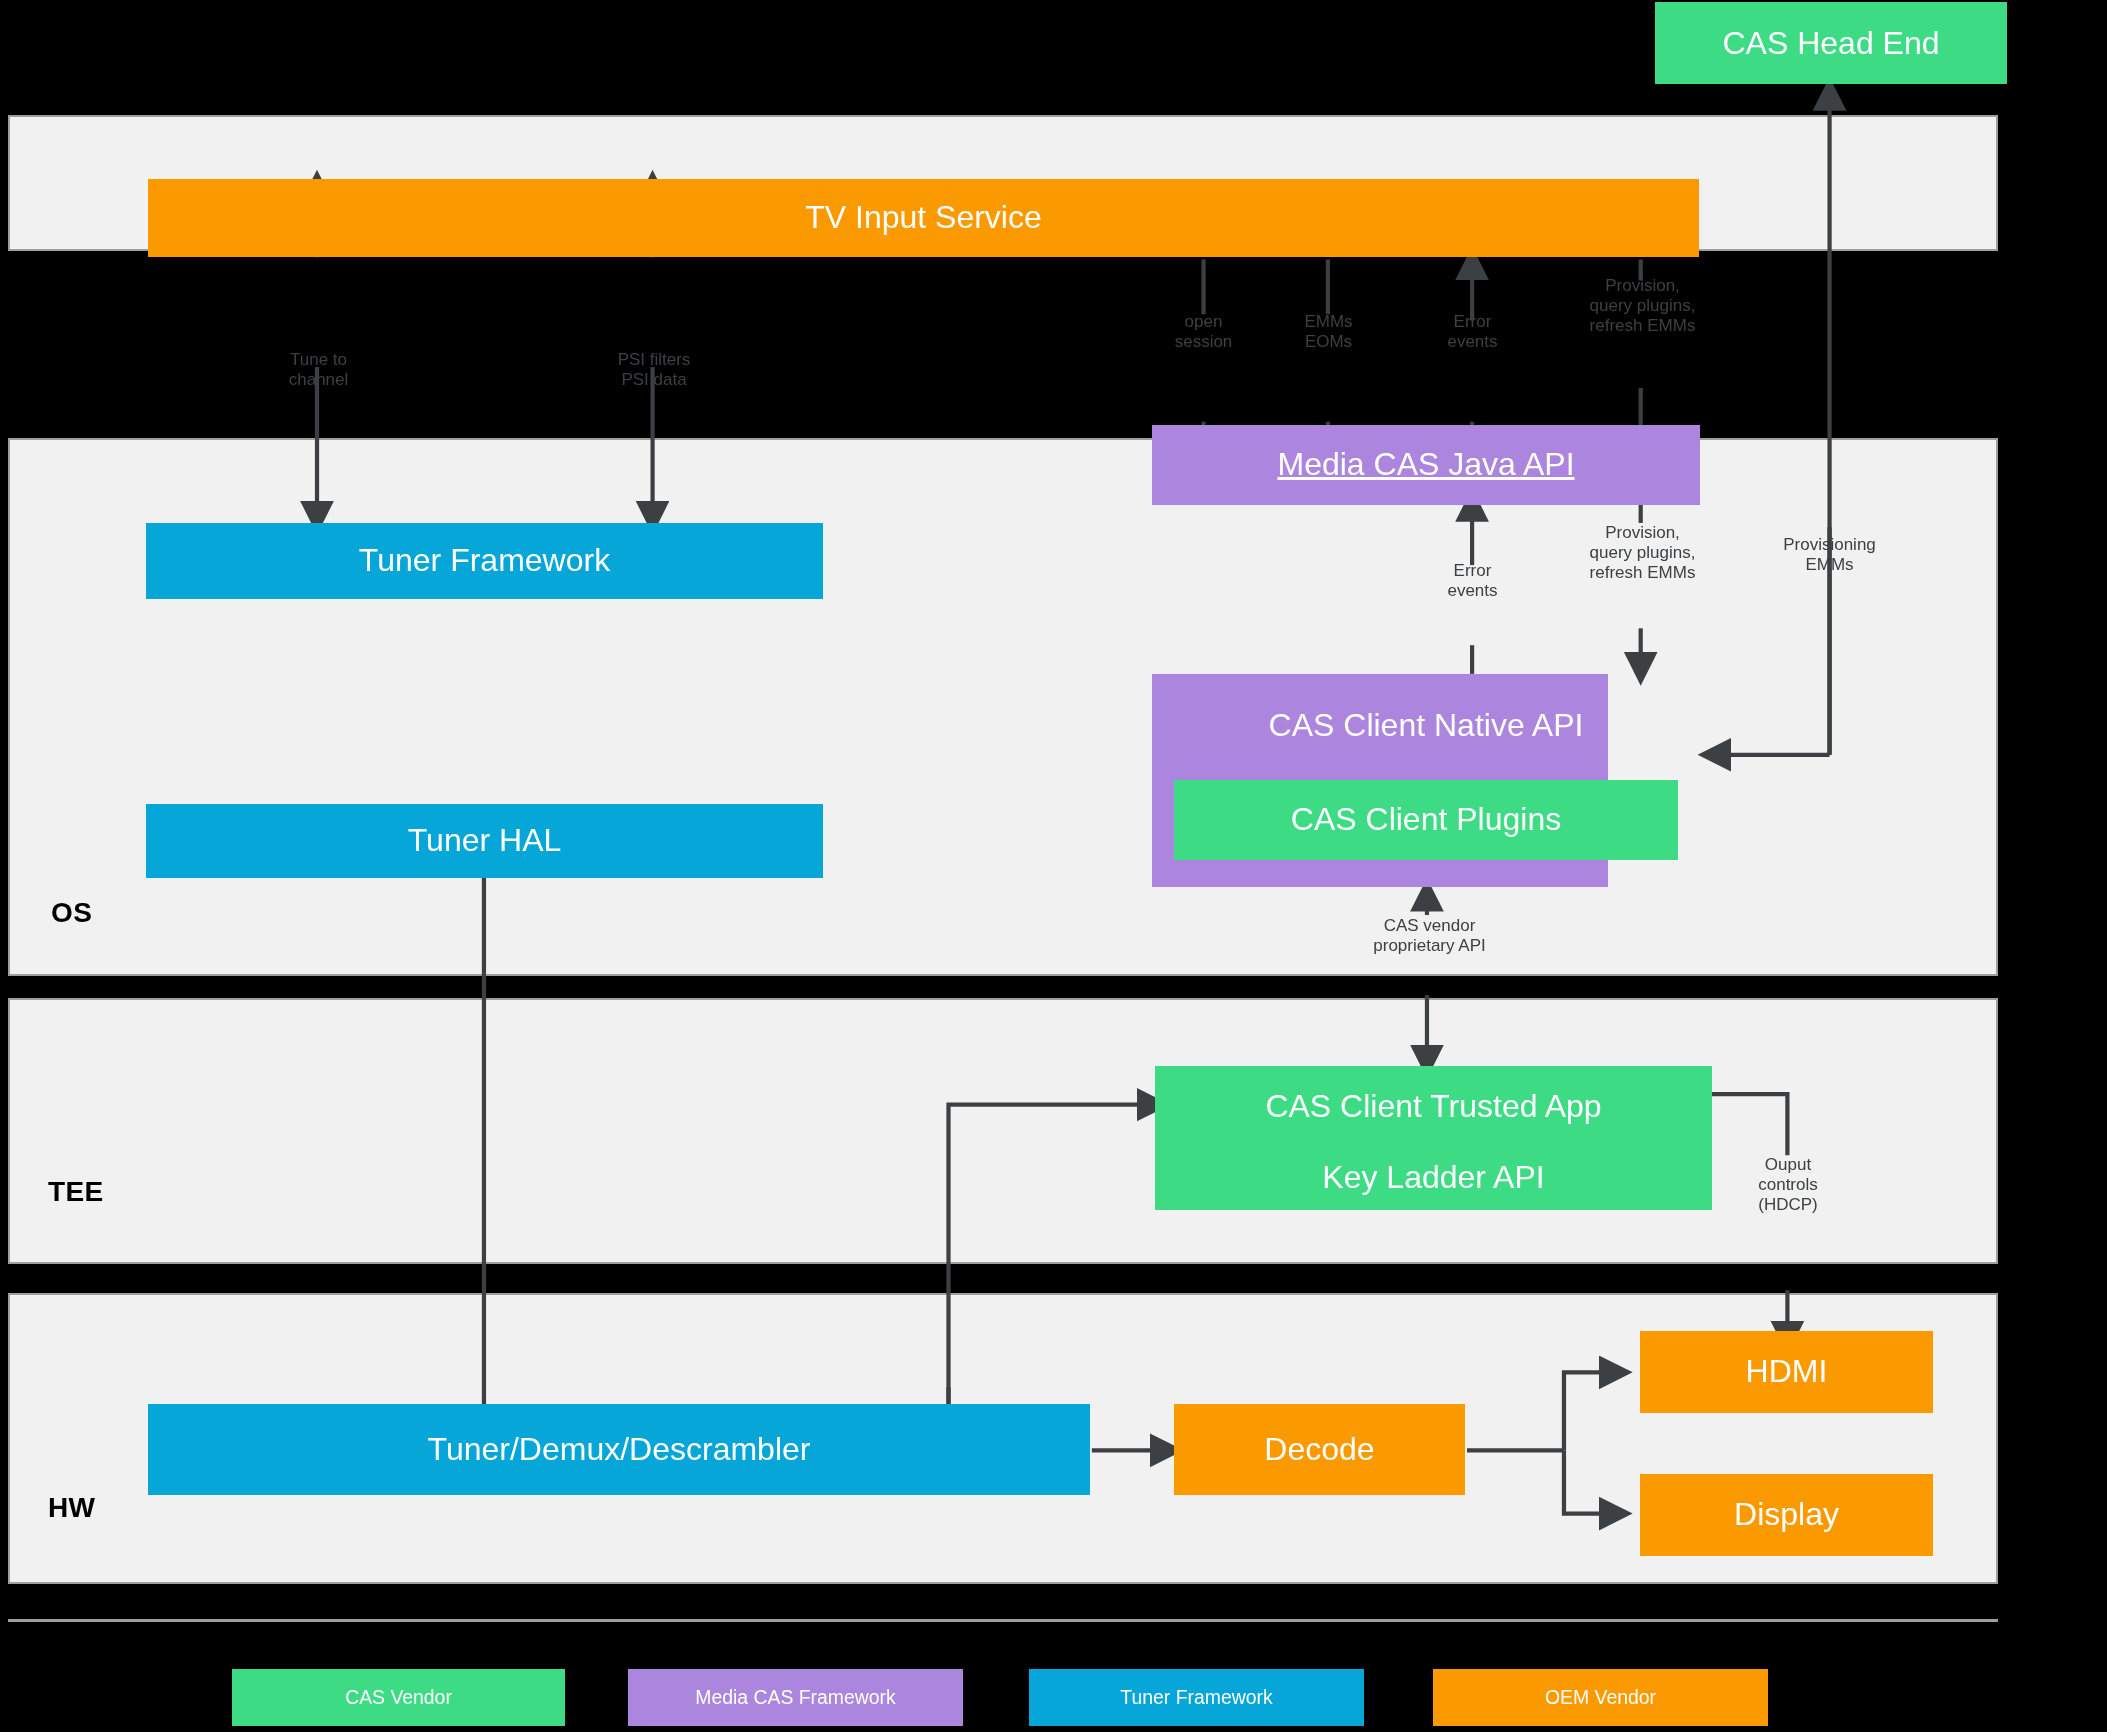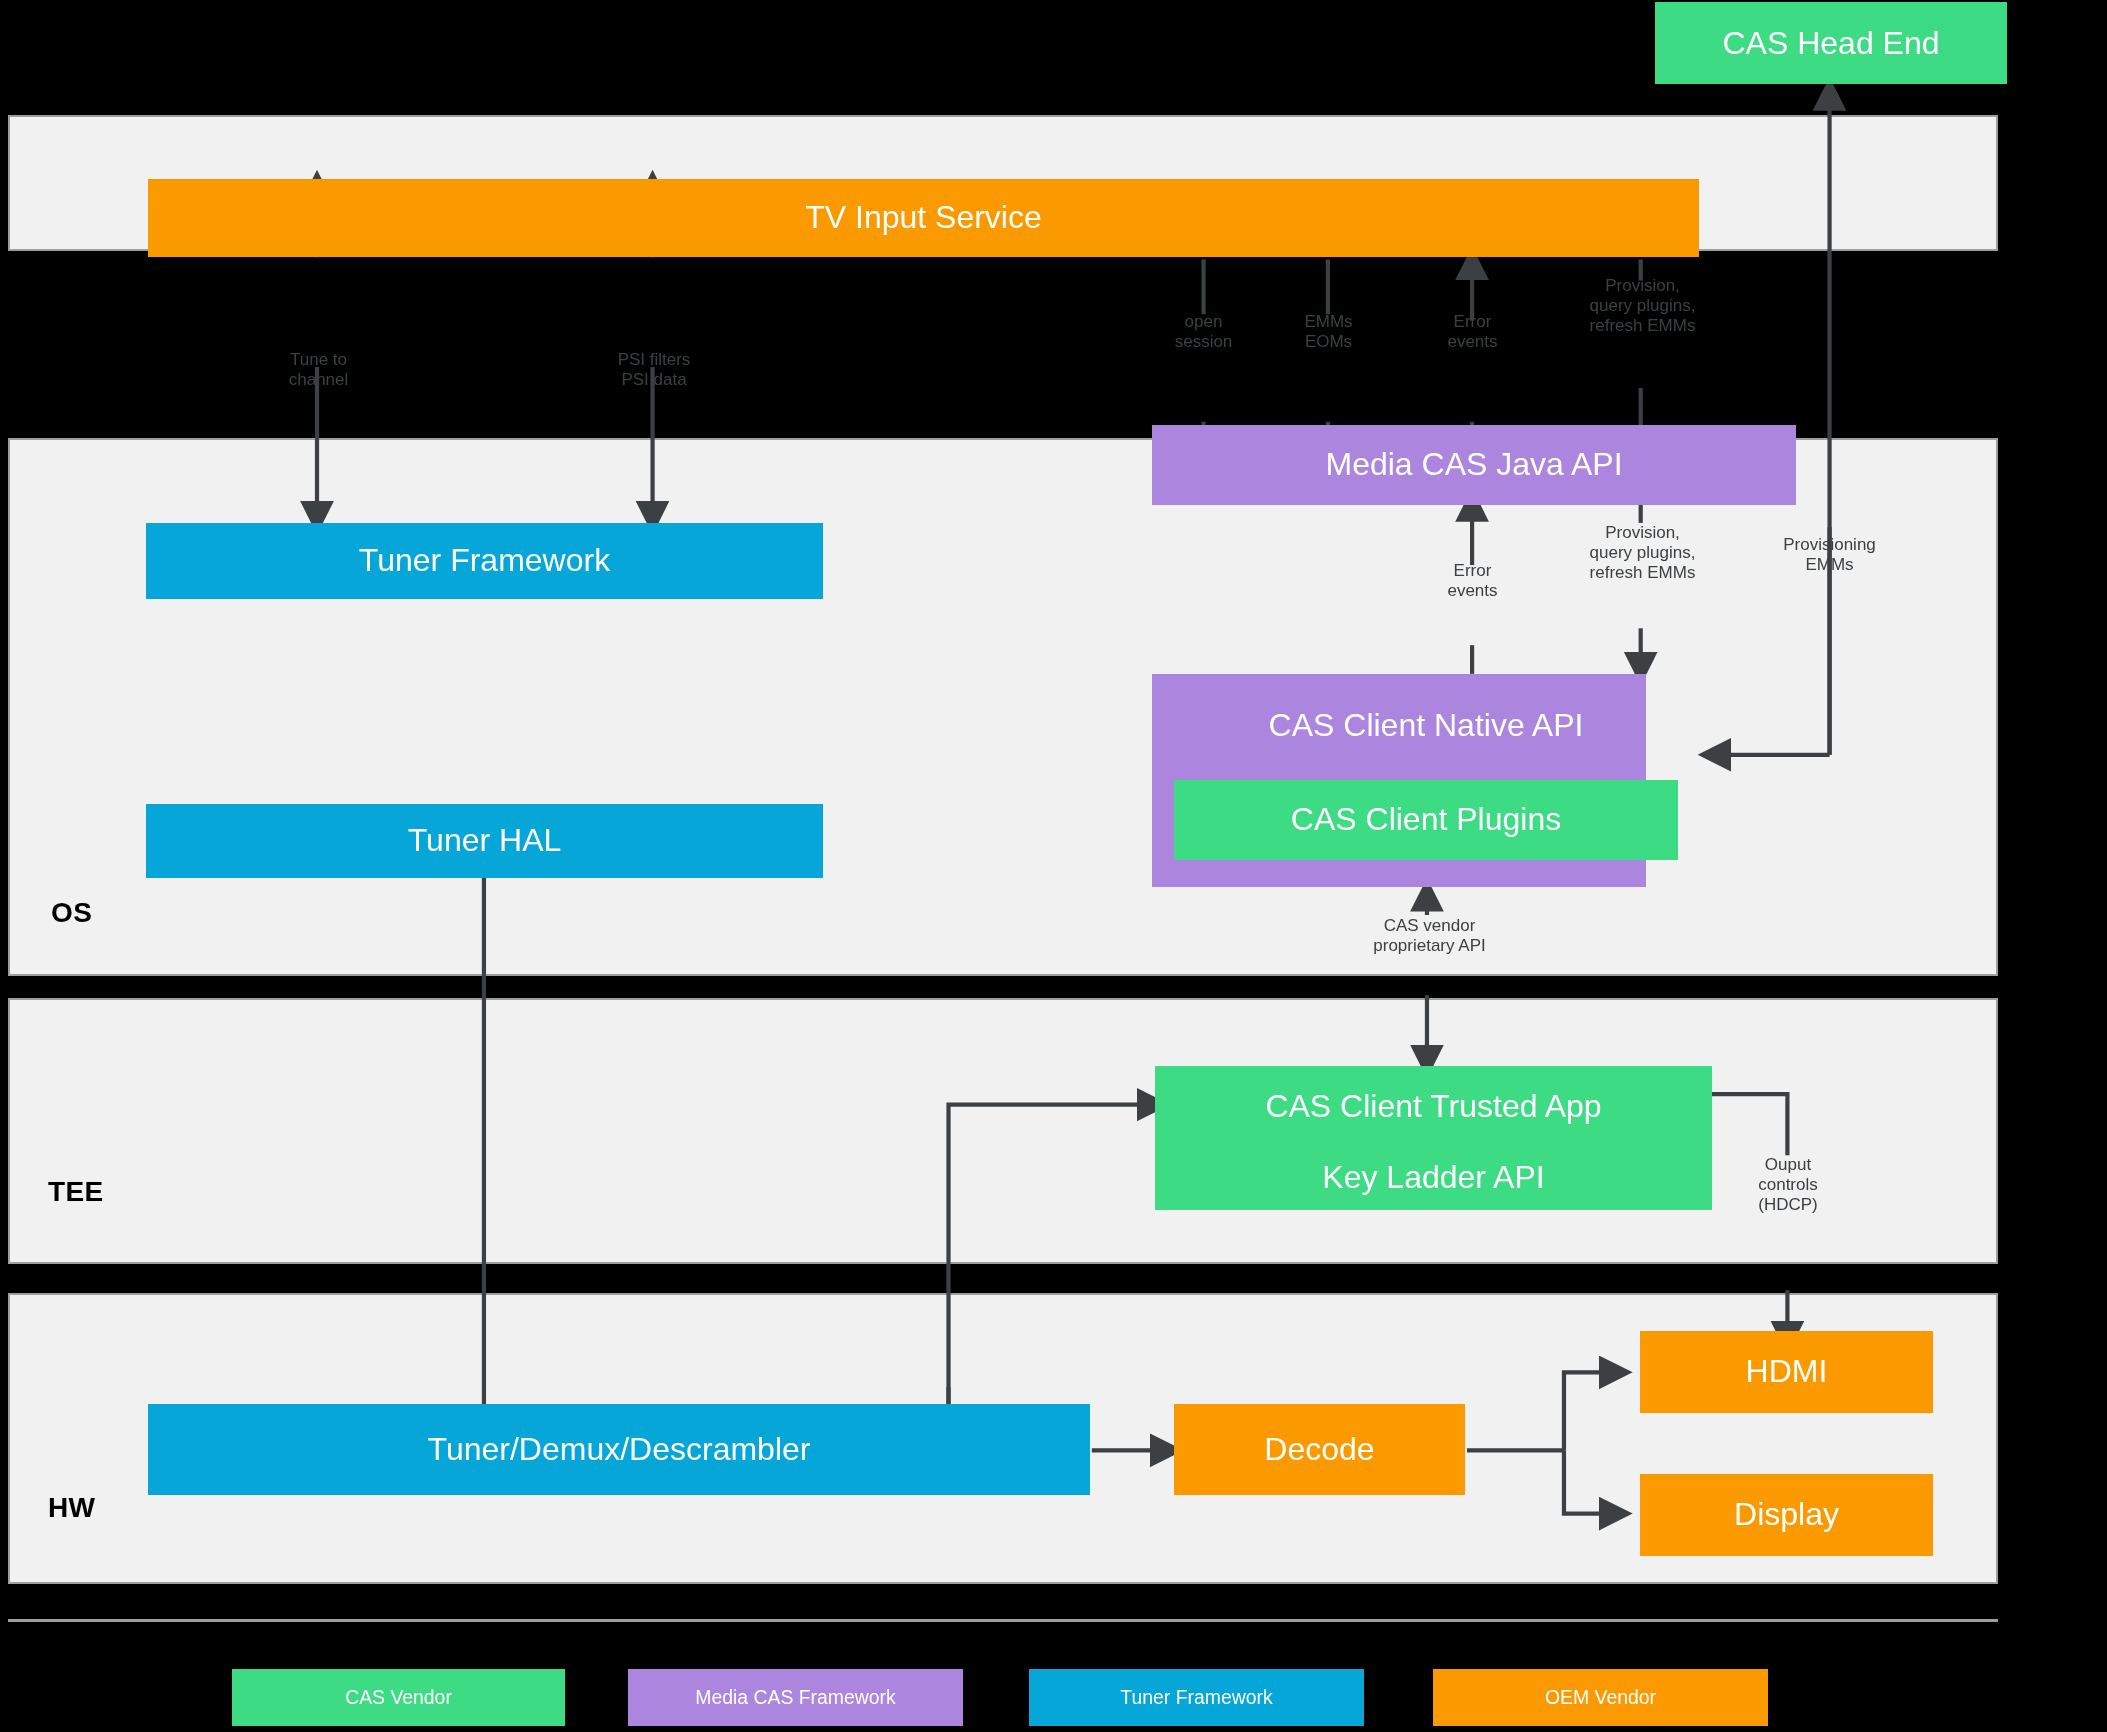--- a/index.html
+++ b/index.html
@@ -88,27 +88,27 @@
 
       <path d="M4060,2595 L4240,2595 L4240,2740"></path>
       <path d="M4240,3060 L4240,3185" marker-end="url(#ah)"></path>
     </g>
   </svg>
 
   <div class="box greenbright" style="left:1655px;top:2.1px;width:352px;height:82px;">CAS Head End</div>
 
   <div class="box orange" style="left:148px;top:179px;width:1551px;height:78px;">TV Input Service</div>
 
-  <div class="box purple" style="left:1152px;top:425px;width:644px;height:80px;">Media CAS Java API</div>
+  <div class="box purple" style="left:1152px;top:425px;width:548px;height:80px;text-decoration:underline;">Media CAS Java API</div>
 
   <div class="box blue" style="left:146px;top:523px;width:677px;height:76px;">Tuner Framework</div>
 
   <div class="box blue" style="left:146px;top:804px;width:677px;height:74px;">Tuner HAL</div>
 
-  <div style="position:absolute;left:1152px;top:674px;width:456px;height:213px;background:#ac85de;padding-left:38px;">
+  <div style="position:absolute;left:1152px;top:674px;width:456px;height:213px;background:#ac85de;">
     <div class="box" style="left:0;top:0;width:548px;height:103px;">CAS Client Native API</div>
     <div class="box greenbright" style="left:22px;top:106px;width:504px;height:80px;">CAS Client Plugins</div>
   </div>
 
   <div style="position:absolute;left:1155px;top:1066px;width:557px;height:156px;">
     <div class="box greenbright" style="left:0;top:0;width:557px;height:82px;">CAS Client Trusted App</div>
     <div class="box greenbright" style="left:0;top:80px;width:557px;height:64px;">Key Ladder API</div>
   </div>
 
   <div class="box blue" style="left:148px;top:1404px;width:942px;height:91px;">Tuner/Demux/Descrambler</div>

